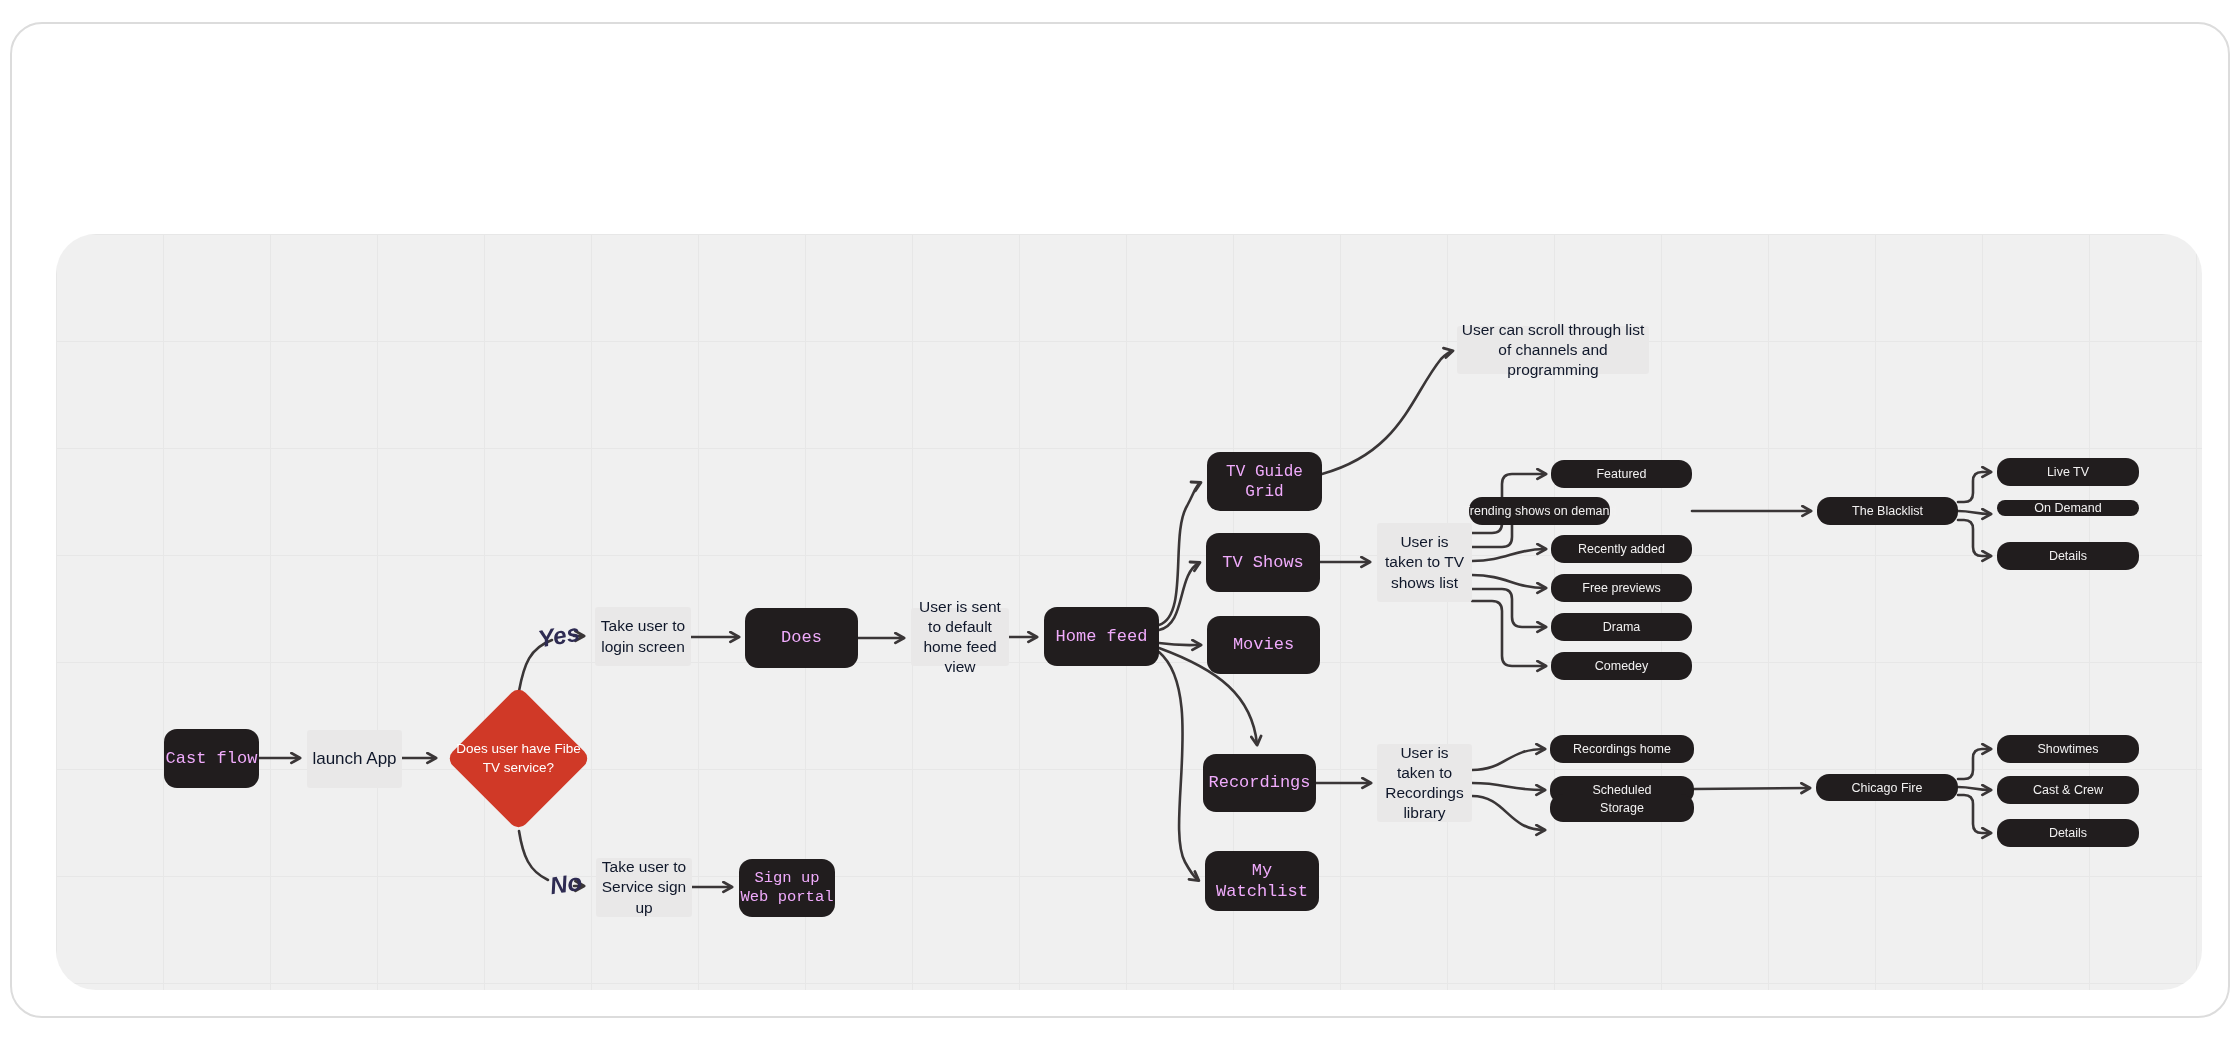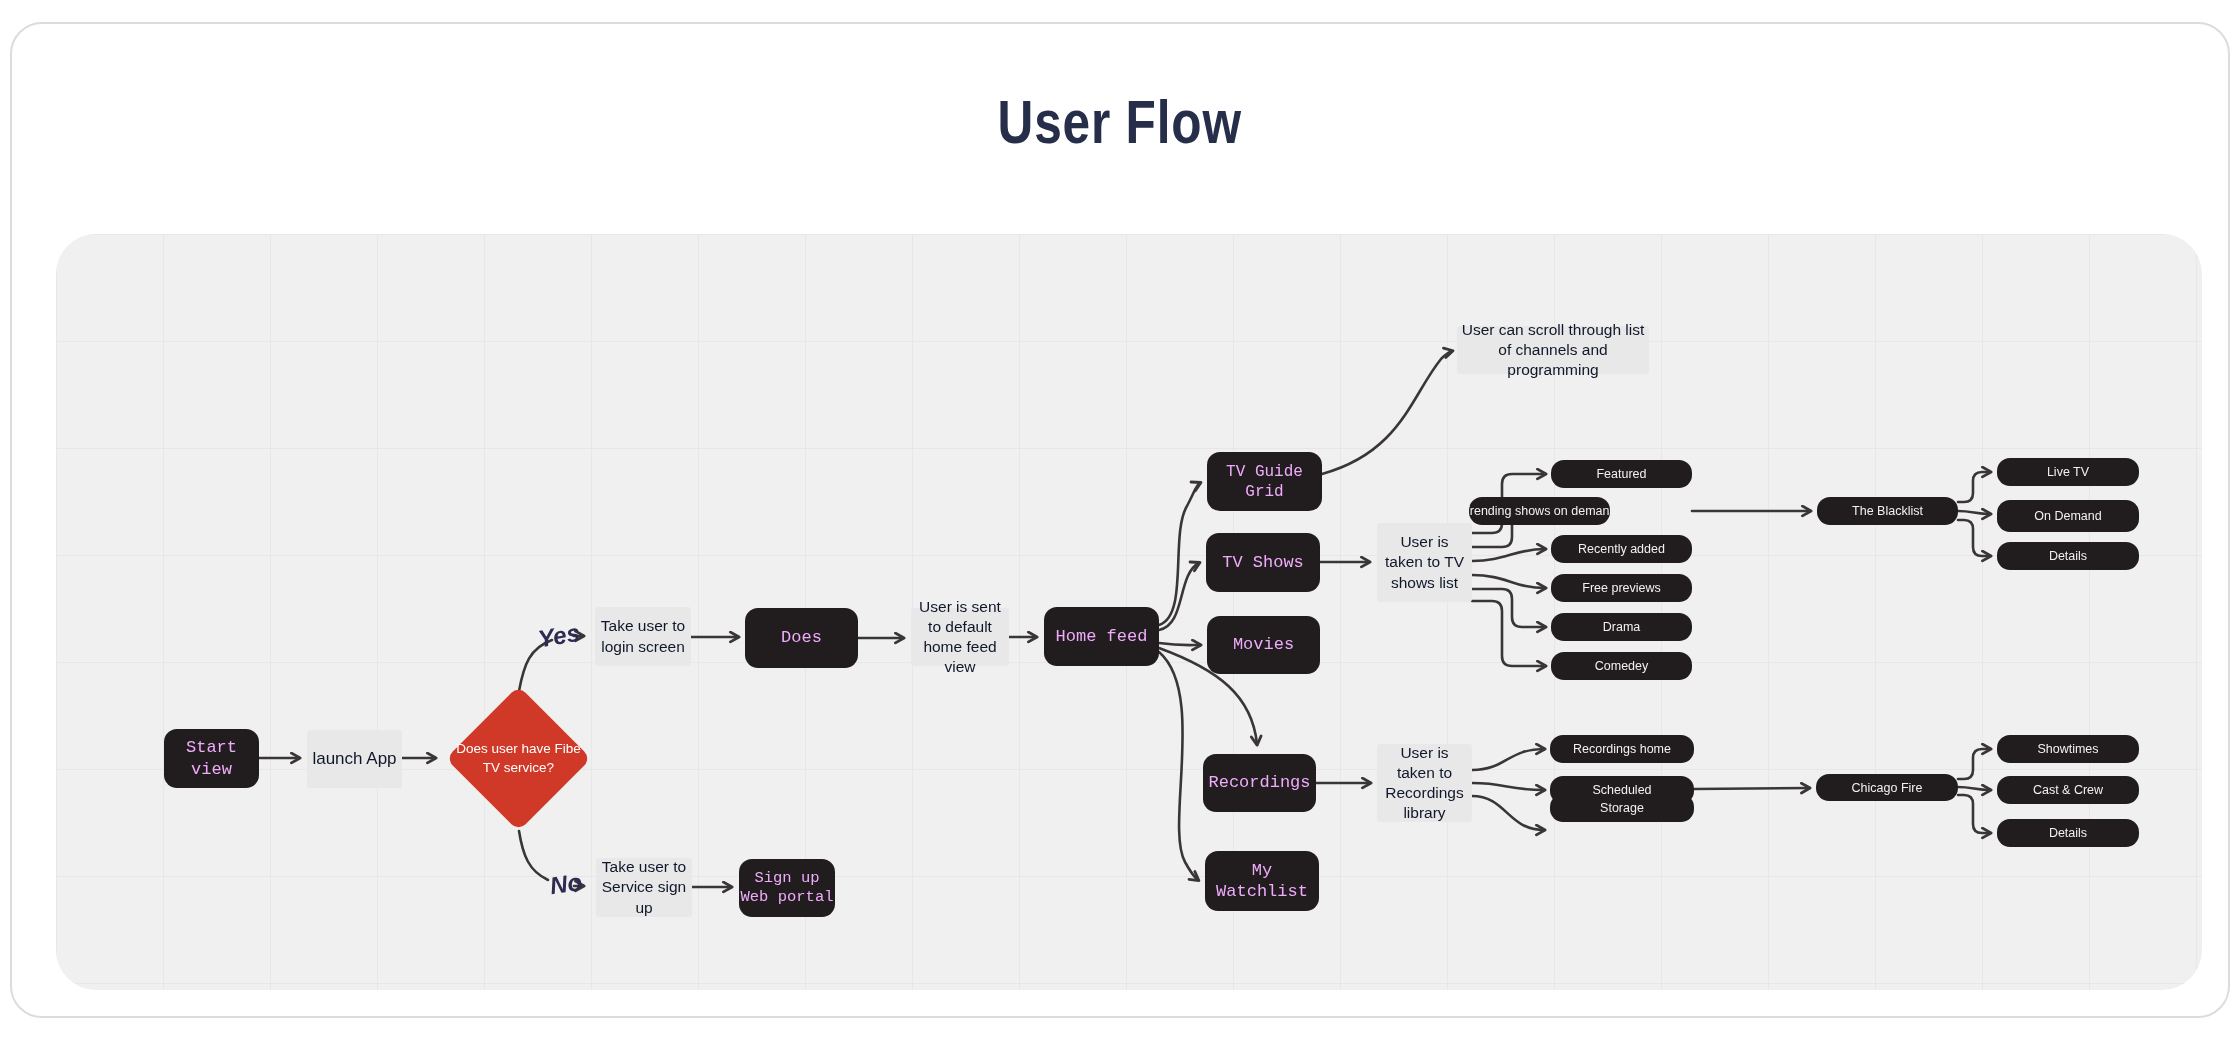--- a/index.html
+++ b/index.html
@@ -26,23 +26,20 @@
     color:#ffffff;font-size:13.5px;line-height:1.35;}
   .branch-label{position:absolute;color:#2e2b52;font-size:24px;font-style:italic;
     font-weight:bold;z-index:3;}
   svg.wires{position:absolute;left:0;top:0;z-index:1;}
   svg.wires path{fill:none;stroke:#3a3637;stroke-width:2.6px;stroke-linecap:round;}
 </style>
 </head>
 <body>
 
 <div class="card">
-  <div class="title-wrap">
-    <span class="title">User Flow</span>
-  </div>
 
   <div class="canvas">
 
     <svg class="wires" width="2146" height="756" viewBox="0 0 2146 756">
       <defs>
         <marker id="arrow" viewBox="0 0 12 12" refX="9" refY="6" markerWidth="13" markerHeight="13" orient="auto" markerUnits="userSpaceOnUse">
           <path d="M2,1.5 L10,6 L2,10.5" fill="none" stroke="#3a3637" stroke-width="2.4" stroke-linecap="round" stroke-linejoin="round"></path>
         </marker>
       </defs>
       <g>
@@ -77,21 +74,21 @@
         <path d="M1416,536 C1450,536 1452,515 1488,515" marker-end="url(#arrow)"></path>
         <path d="M1416,549 C1450,549 1452,556 1488,556" marker-end="url(#arrow)"></path>
         <path d="M1416,562 C1450,562 1452,596 1488,596" marker-end="url(#arrow)"></path>
         <path d="M1638,555 L1753,554" marker-end="url(#arrow)"></path>
         <path d="M1902,545 L1908,545 Q1917,545 1917,536 L1917,524 Q1917,515 1926,515 L1934,515" marker-end="url(#arrow)"></path>
         <path d="M1902,553 C1916,553 1920,556 1934,556" marker-end="url(#arrow)"></path>
         <path d="M1902,561 L1908,561 Q1917,561 1917,570 L1917,590 Q1917,599 1926,599 L1934,599" marker-end="url(#arrow)"></path>
       </g>
     </svg>
 
-    <div class="node black" style="left:108px;top:495px;width:95px;height:59px;">Start view</div>
+    <div class="node black" style="left:108px;top:495px;width:95px;height:59px;">Cast flow</div>
 
     <div class="node gray" style="left:251px;top:496px;width:95px;height:58px;font-size:17px;">launch App</div>
 
     <div class="diamond">
       <div class="diamond-text">Does user have Fibe TV service?</div>
     </div>
 
     <div class="branch-label" style="left:482px;top:388px;transform:rotate(-10deg);">Yes</div>
     <div class="branch-label" style="left:494px;top:636px;transform:rotate(-8deg);">No</div>
 
@@ -126,21 +123,21 @@
     <div class="node pill" style="left:1495px;top:226px;width:141px;height:28px;">Featured</div>
     <div class="node pill" style="left:1413px;top:263px;width:141px;height:28px;">Trending shows on demand</div>
     <div class="node pill" style="left:1495px;top:301px;width:141px;height:28px;">Recently added</div>
     <div class="node pill" style="left:1495px;top:340px;width:141px;height:28px;">Free previews</div>
     <div class="node pill" style="left:1495px;top:379px;width:141px;height:28px;">Drama</div>
     <div class="node pill" style="left:1495px;top:418px;width:141px;height:28px;">Comedey</div>
 
     <div class="node pill" style="left:1761px;top:263px;width:141px;height:28px;">The Blacklist</div>
 
     <div class="node pill" style="left:1941px;top:224px;width:142px;height:28px;">Live TV</div>
-    <div class="node pill" style="left:1941px;top:266px;width:142px;height:32px;">On Demand</div>
+    <div class="node pill" style="left:1941px;top:266px;width:142px;height:16px;">On Demand</div>
     <div class="node pill" style="left:1941px;top:308px;width:142px;height:28px;">Details</div>
 
     <div class="node pill" style="left:1494px;top:501px;width:144px;height:28px;">Recordings home</div>
     <div class="node pill" style="left:1494px;top:542px;width:144px;height:28px;">Scheduled</div>
     <div class="node pill" style="left:1494px;top:560px;width:144px;height:28px;">Storage</div>
 
     <div class="node pill" style="left:1760px;top:540px;width:142px;height:27px;">Chicago Fire</div>
 
     <div class="node pill" style="left:1941px;top:501px;width:142px;height:28px;">Showtimes</div>
     <div class="node pill" style="left:1941px;top:542px;width:142px;height:28px;">Cast &amp; Crew</div>

